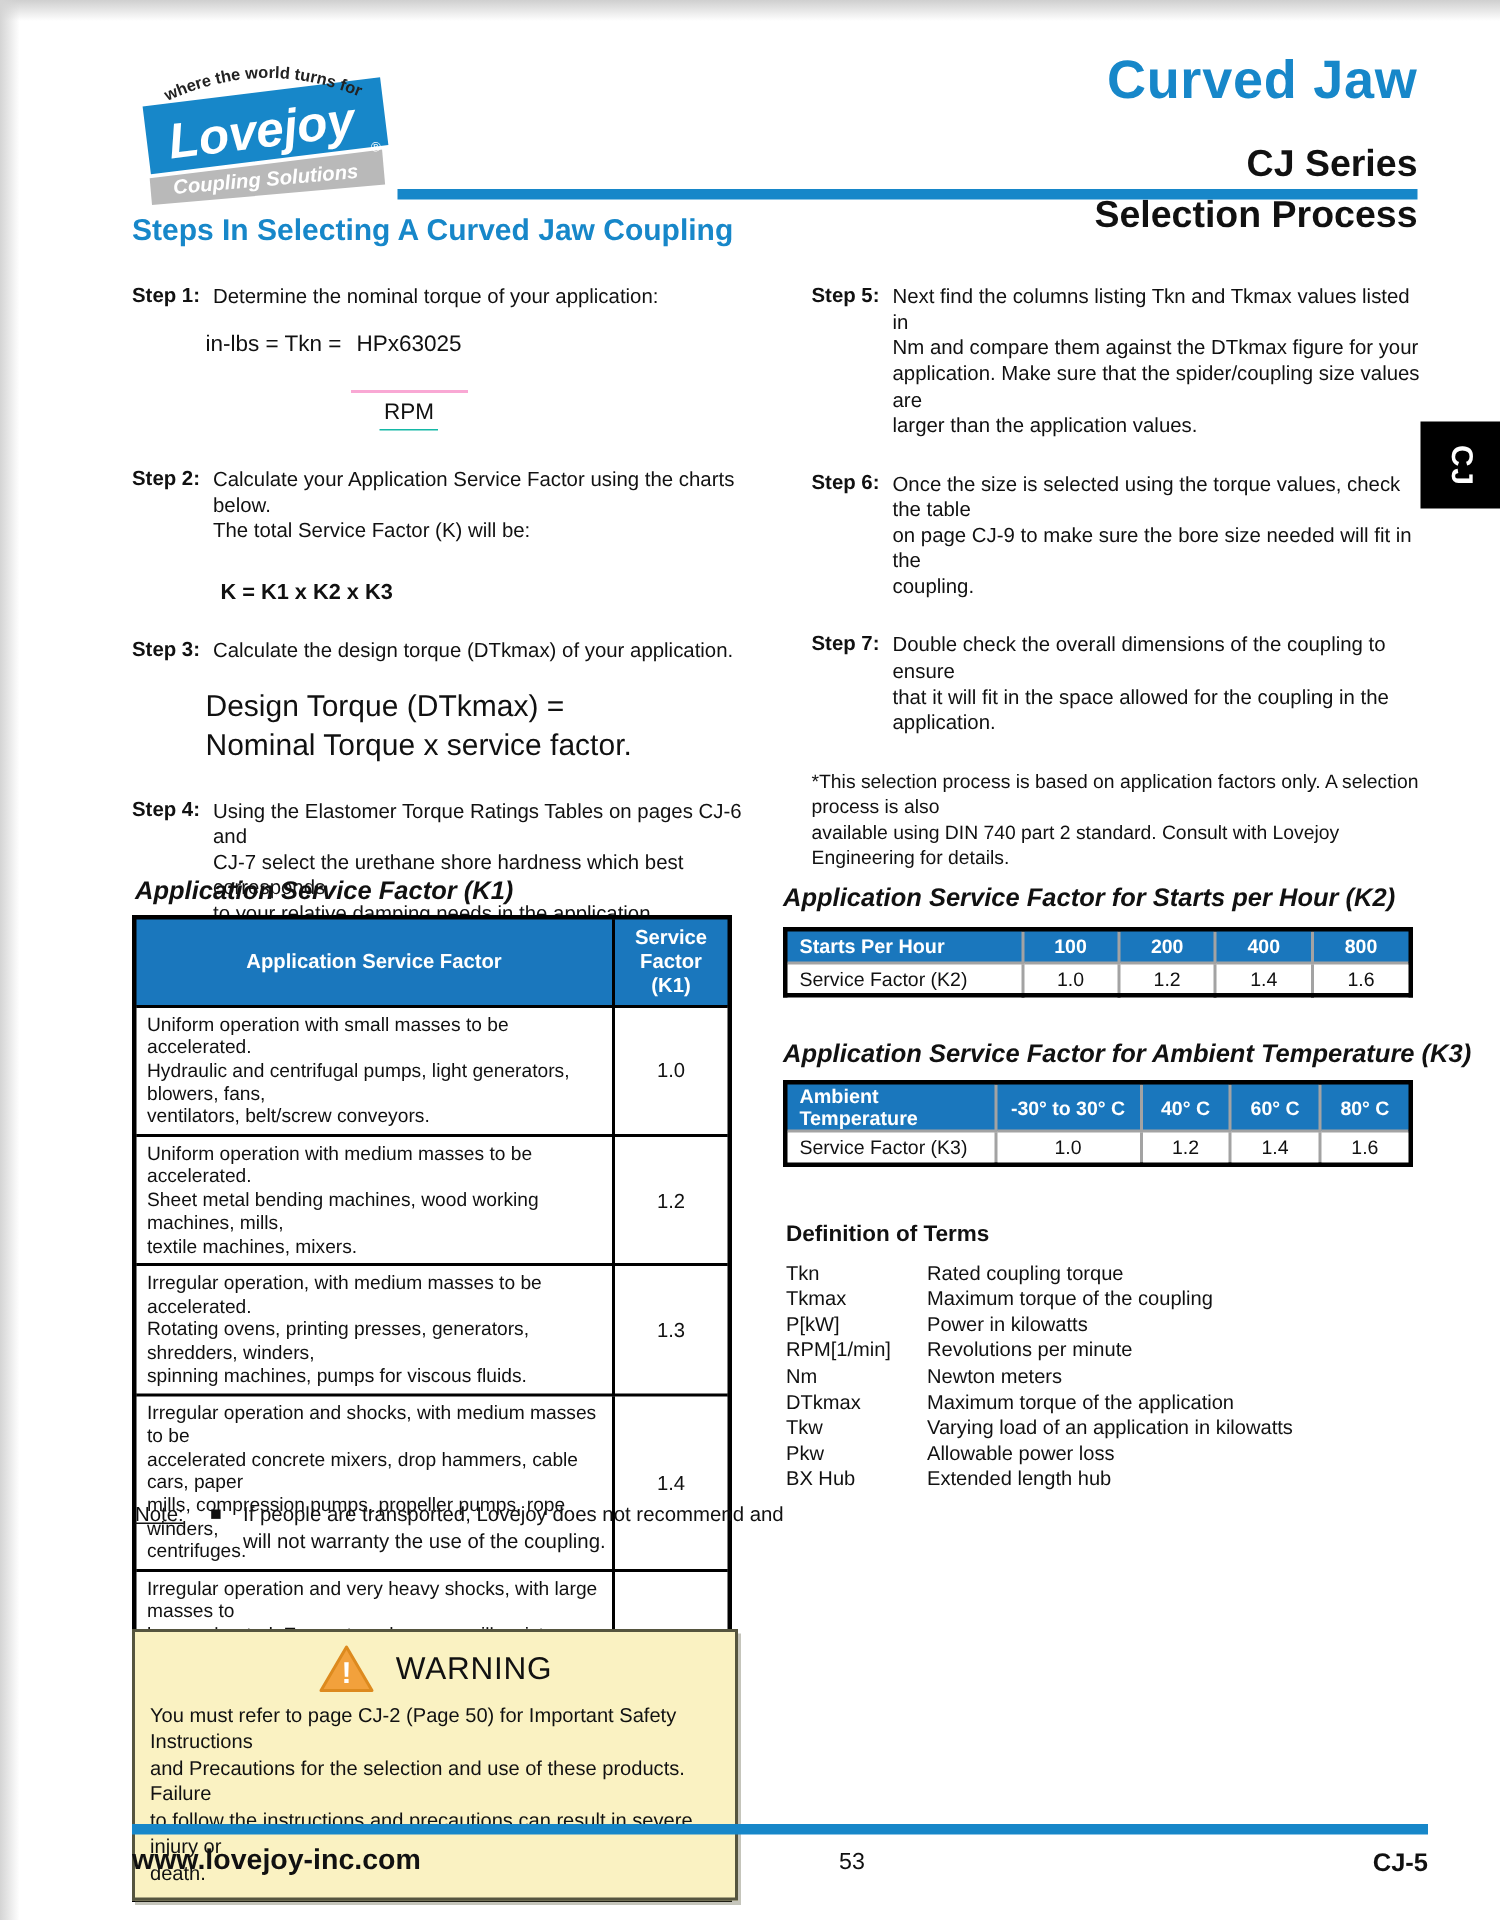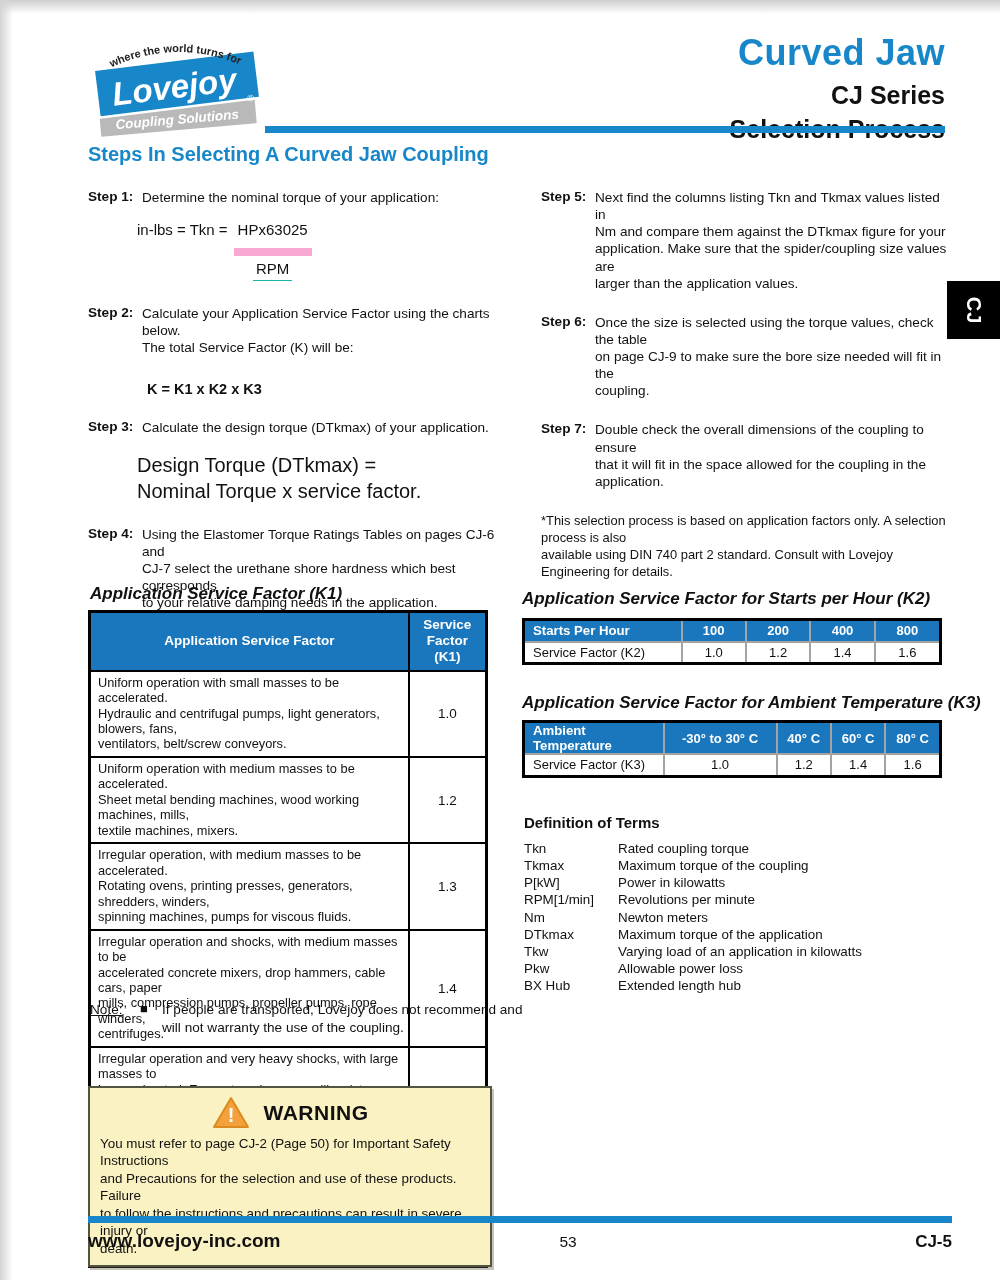--- a/index.html
+++ b/index.html
@@ -9,39 +9,39 @@
 
   .edge-top { position:absolute; left:0; top:0; width:1000px; height:14px;
     background:linear-gradient(#cfcfcf,rgba(255,255,255,0)); }
   .edge-left { position:absolute; left:0; top:0; width:13px; height:1280px;
     background:linear-gradient(90deg,#d4d4d4,rgba(255,255,255,0)); }
 
   
   .logo { position:absolute; left:82px; top:26px; }
   .titleblock { position:absolute; right:55px; top:32px; text-align:right; }
   .t-main { font-size:36px; font-weight:bold; color:#1787c9; letter-spacing:0.5px; }
-  .t-sub  { font-size:25px; font-weight:bold; color:#111; margin-top:7px; }
+  .t-sub  { font-size:25px; font-weight:bold; color:#111; margin-top:21px; }
   .t-sub2 { font-size:25px; font-weight:bold; color:#111; margin-top:5px; }
   .head-rule { position:absolute; left:265px; top:126px; width:680px; height:7px; background:#1787c9; }
 
   .section-heading { position:absolute; left:88px; top:143px; font-size:20px; font-weight:bold; color:#1787c9; }
 
   
   .steps-left  { position:absolute; left:88px;  top:189px; width:414px; }
   .steps-right { position:absolute; left:541px; top:189px; width:408px; }
   .step { display:flex; gap:8px; }
   .step-label { flex:0 0 46px; font-weight:bold; font-size:13.6px; }
   .step-text { font-size:13.6px; line-height:1.26; white-space:pre-line; }
   .ml { white-space:pre-line; }
   .mt14{margin-top:14px}.mt16{margin-top:16px}.mt22{margin-top:22px}.mt24{margin-top:24px}
   .indent { margin-left:49px; font-size:20px; line-height:1.3; }
   .k-eq { margin-left:59px; font-weight:bold; font-size:14.5px; }
   .formula { display:flex; align-items:flex-start; gap:6px; font-size:15px; }
   .frac { display:inline-block; text-align:center; }
-  .frac .num { display:inline-block; border-bottom:8px solid #f9a8d4; padding:0 4px 8px; }
+  .frac .num { display:inline-block; border-bottom:2px solid #f9a8d4; padding:0 4px 20px; }
   .frac .den { display:inline-block; border-bottom:1px solid #14b8a6; padding:0 3px 2px; margin-top:3px; }
   .footnote { margin-top:22px; font-size:12.9px; line-height:1.32; white-space:pre-line; }
 
   
   .side-tab { position:absolute; left:947px; top:281px; width:53px; height:58px; background:#000;
     display:flex; align-items:center; justify-content:center; }
   .side-tab span { color:#fff; font-weight:bold; font-size:20px; transform:rotate(90deg); letter-spacing:1px; }
 
   
   .tbl-title { font-size:17px; font-weight:bold; font-style:italic; color:#111; }
@@ -75,21 +75,21 @@
   .def-title { font-size:15px; font-weight:bold; }
   .def-list { margin-top:9px; }
   .def-row { display:flex; font-size:13.4px; line-height:1.28; }
   .def-term { flex:0 0 94px; }
 
   
   .warning { position:absolute; left:88px; top:1086px; width:404px; min-height:118px;
     background:#faf2c2; border:2px solid #55553f; box-shadow:2px 3px 0 rgba(90,90,60,.35);
     padding:6px 10px 8px; }
   .warn-head { display:flex; align-items:center; justify-content:center; gap:14px; margin-top:2px; }
-  .warn-word { font-size:21px; font-weight:bold; letter-spacing:0.5px; }
+  .warn-word { font-size:21px; font-weight:normal; letter-spacing:0.5px; }
   .warn-text { margin-top:5px; font-size:13.4px; line-height:1.3; white-space:pre-line; }
 
   
   .foot-rule { position:absolute; left:88px; top:1216px; width:864px; height:7px; background:#1787c9; }
   .foot-site { position:absolute; left:88px; top:1230px; font-size:19px; font-weight:bold; }
   .foot-page { position:absolute; left:88px; top:1233px; width:864px; text-align:center; font-size:15.5px;margin-left:48px; }
   .foot-code { position:absolute; right:48px; top:1232px; font-size:17px; font-weight:bold; }
 </style>
 </head>
 <body>
@@ -259,21 +259,21 @@
       <td class="cv">1.6</td>
     </tr>
   </tbody>
     </table>
 
   <div class="tbl-title k3-title">Application Service Factor for Ambient Temperature (K3)</div>
   <table class="k3-table mini">
     <tbody>
         <tr>
       <th class="blue-th rowhead" style="width:140px">Ambient Temperature</th>
-      <th class="blue-th cv" style="width:113px">-30° to 30° C</th>
+      <th class="blue-th cv" style="width:97px">-30° to 30° C</th>
       <th class="blue-th cv">40° C</th>
       <th class="blue-th cv">60° C</th>
       <th class="blue-th cv">80° C</th>
     </tr>
     <tr>
       <td class="rowlabel">Service Factor (K3)</td>
       <td class="cv">1.0</td>
       <td class="cv">1.2</td>
       <td class="cv">1.4</td>
       <td class="cv">1.6</td>

